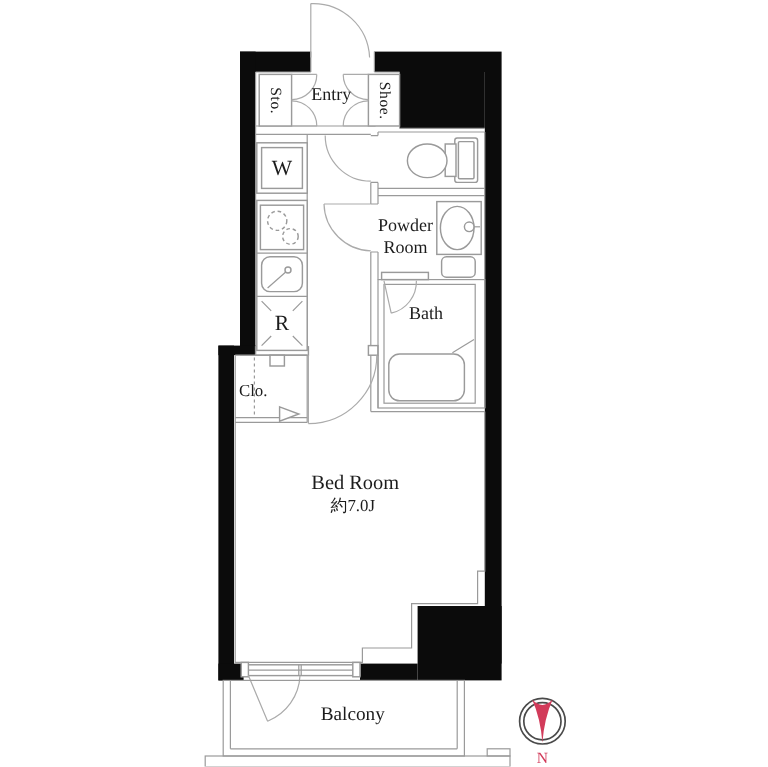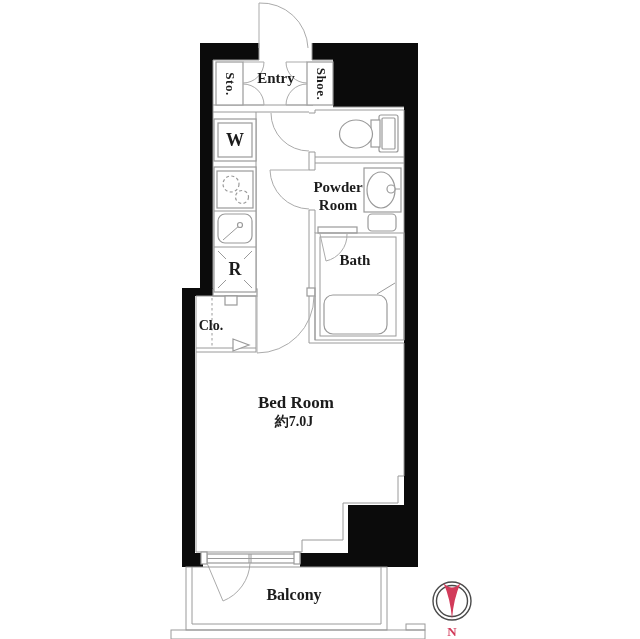--- a/index.html
+++ b/index.html
@@ -1,16 +1,16 @@
 <!DOCTYPE html>
 <html><head>
 <meta charset="utf-8">
 <style>
   html,body{margin:0;padding:0;background:#ffffff;}
-  .page{width:640px;height:639px;position:relative;background:#fff;overflow:hidden;font-weight:bold;}
+  .page{width:640px;height:639px;position:relative;background:#fff;overflow:hidden;}
   svg{display:block;}
   text{font-family:"Liberation Serif","DejaVu Serif",serif;fill:#1c1c1c;}
   .vtext{font-size:13px;letter-spacing:0.5px;}
   .wall{fill:#0b0b0b;stroke:none;}
   .ln{stroke:#9a9a9a;stroke-width:1;fill:none;}
   .lnd{stroke:#9a9a9a;stroke-width:1;fill:none;stroke-dasharray:2.5,2.5;}
   .fix{stroke:#9a9a9a;stroke-width:1.2;fill:#ffffff;}
   .arc{stroke:#ababab;stroke-width:1;fill:none;}
   .scallop{stroke:#9a9a9a;stroke-width:1.2;fill:none;stroke-dasharray:3,2.4;}
   .compassring{stroke:#4a4a4a;stroke-width:1.4;fill:none;}

